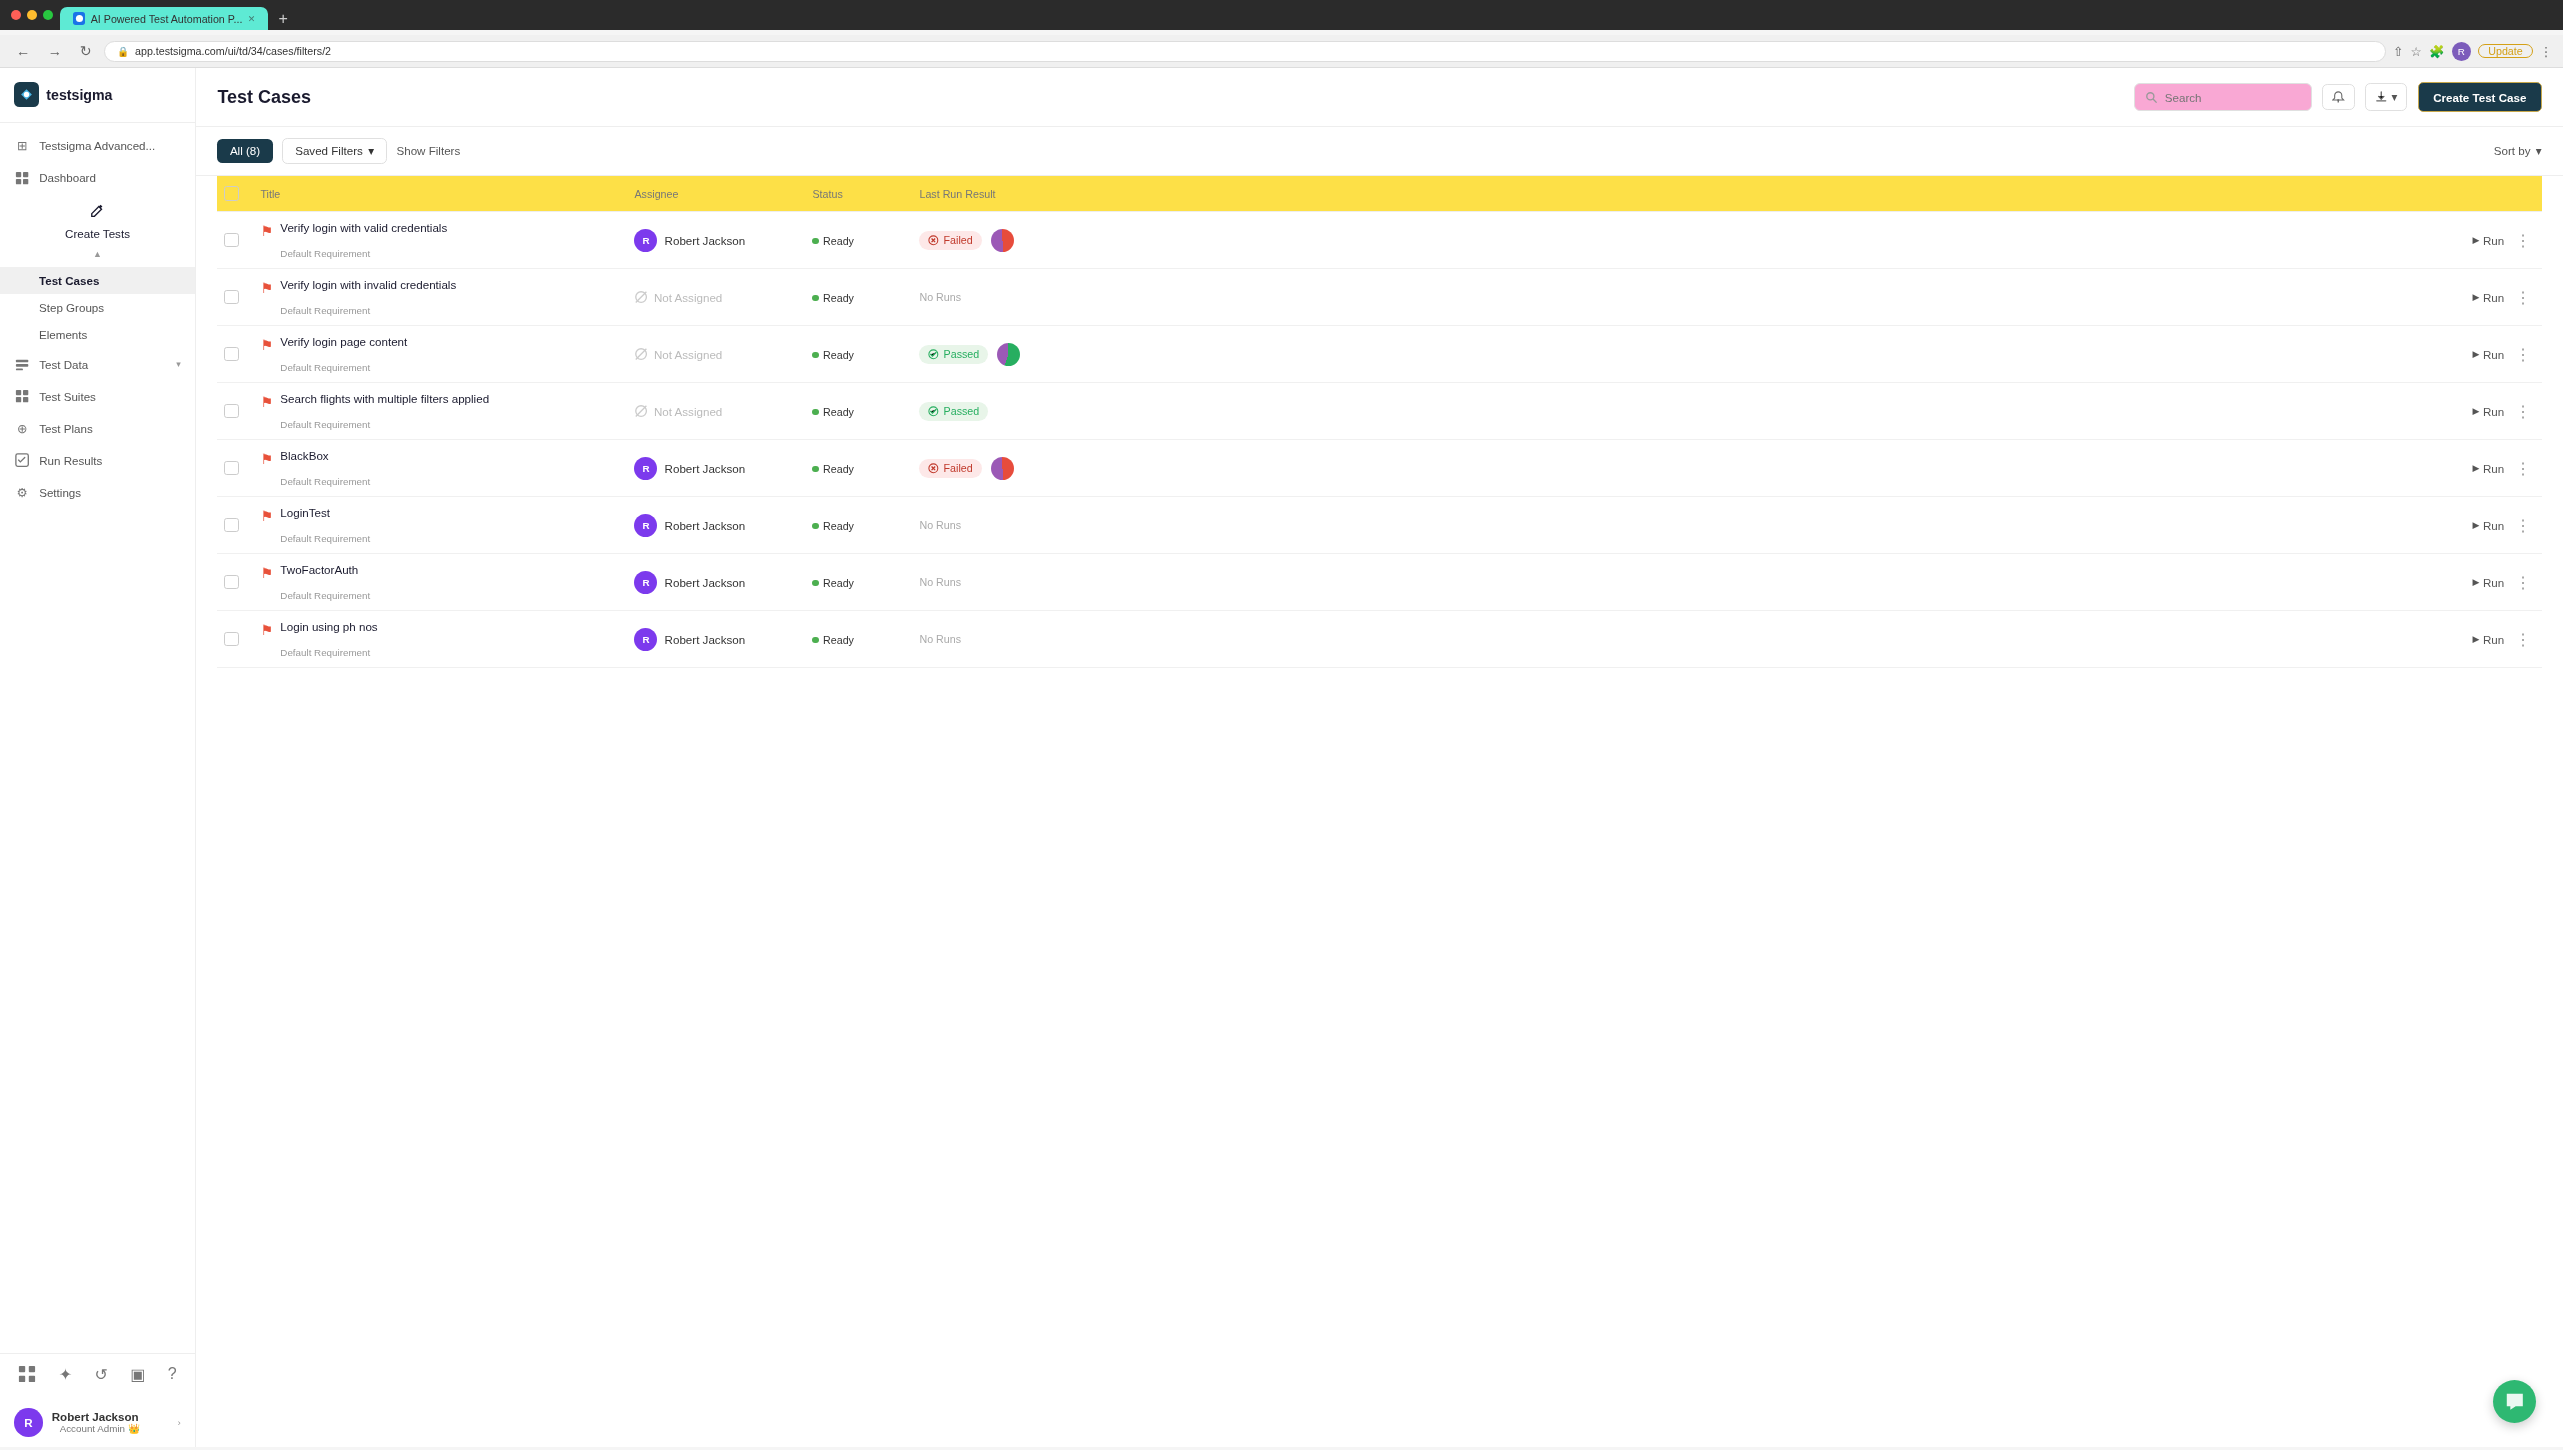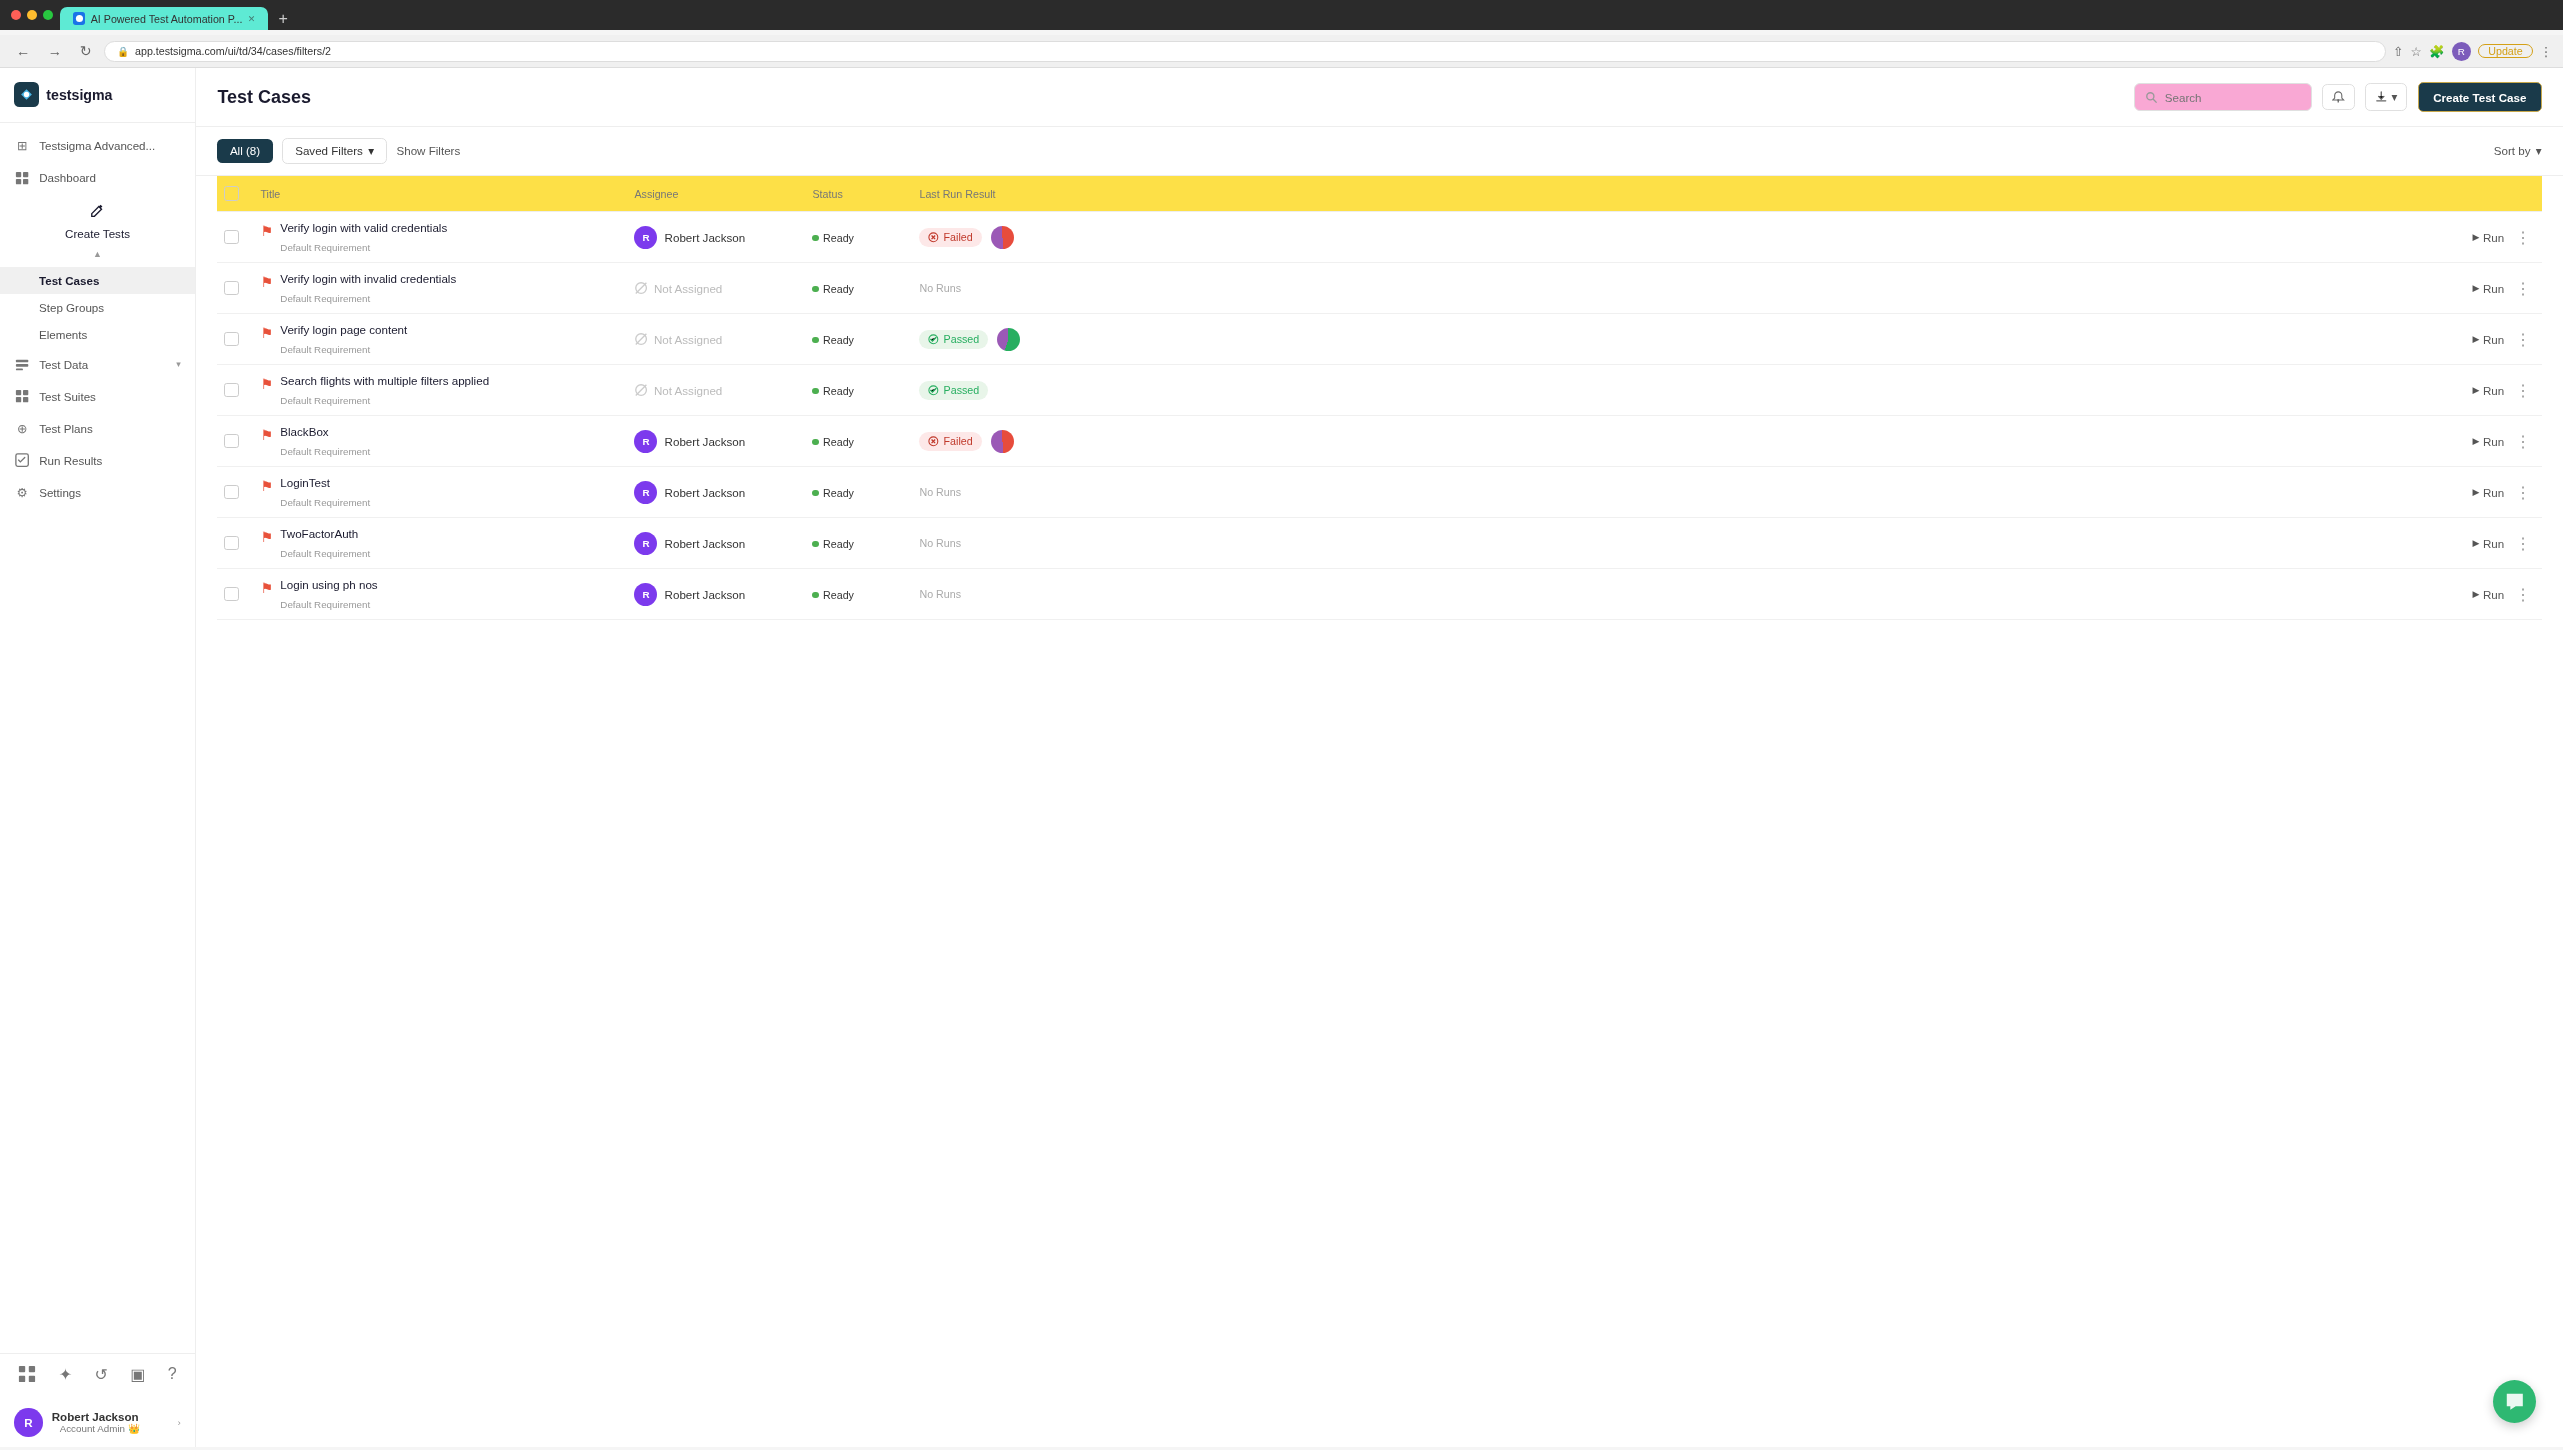--- a/index.html
+++ b/index.html
@@ -78,21 +78,21 @@
     .test-table td { padding: 9px 7.1px; border-bottom: 0.9px solid #f0f0f0; vertical-align: middle; }
 
     .checkbox-col { width: 36px; }
     .title-col { width: 374px; }
     .assignee-col { width: 178px; }
     .status-col { width: 107px; }
     .result-col { width: 160px; }
     .actions-col { text-align: right; }
 
     .test-title { font-size: 11.6px; font-weight: 500; color: #1a1a2e; }
-    .test-req { font-size: 9.8px; color: #999; margin-top: 8px; }
+    .test-req { font-size: 9.8px; color: #999; margin-top: 14px; }
     .title-cell { display: flex; align-items: flex-start; gap: 7.1px; }
     .priority-flag { color: #e8513a; font-size: 14.2px; margin-top: 1.8px; }
 
     .status-badge { display: inline-flex; align-items: center; gap: 4.4px; font-size: 10.7px; color: #333; }
     .status-dot { width: 6.2px; height: 6.2px; border-radius: 50%; background: #4caf50; display: inline-block; }
 
     .result-badge { display: inline-flex; align-items: center; gap: 4.4px; padding: 3.6px 9px; border-radius: 12.5px; font-size: 10.7px; font-weight: 500; }
     .result-failed { background: #fde8e8; color: #c0392b; }
     .result-passed { background: #e8f5e9; color: #27ae60; }
     .result-no-runs { color: #aaa; font-size: 10.7px; }

